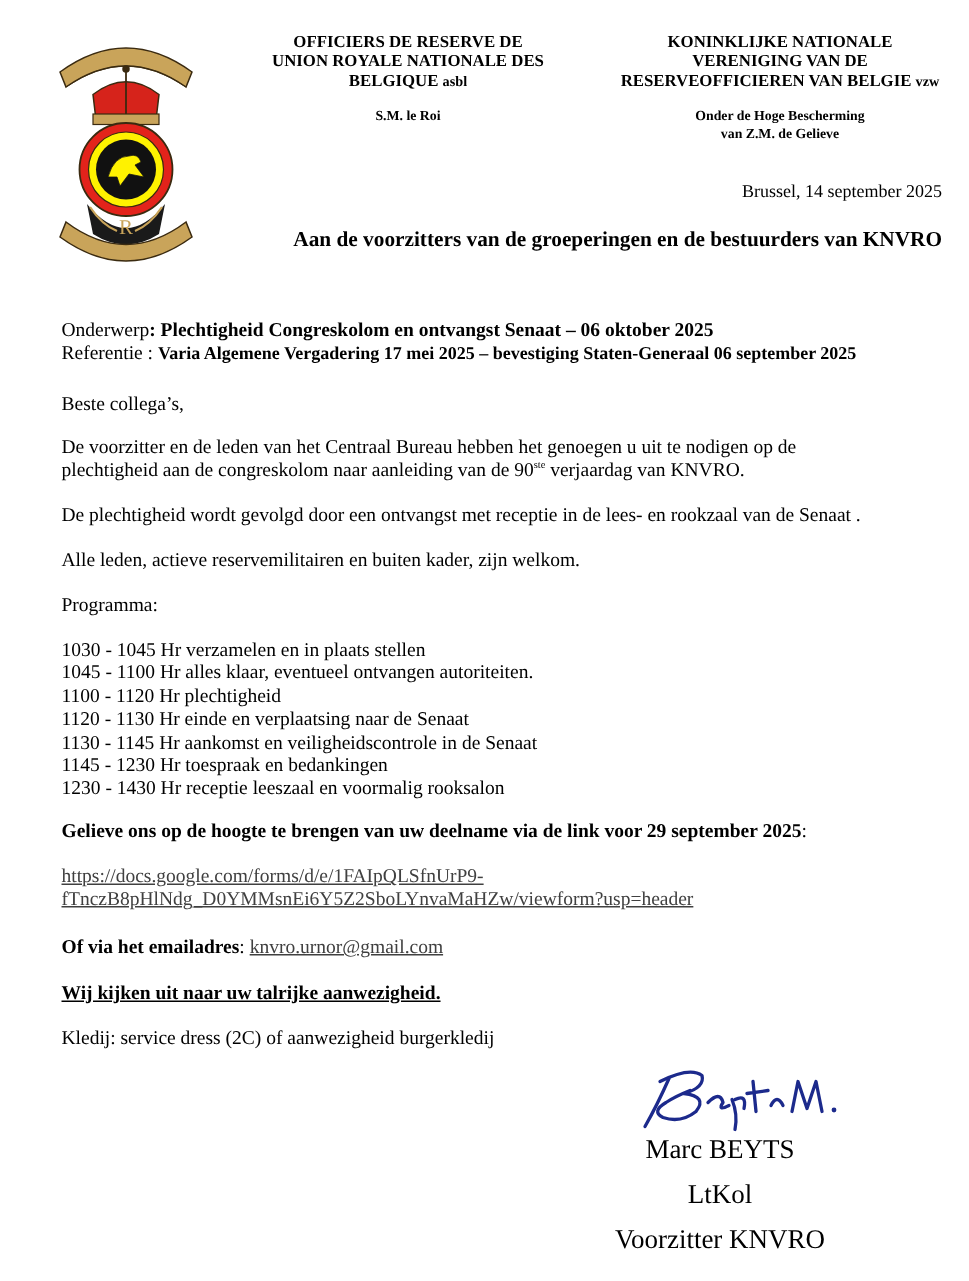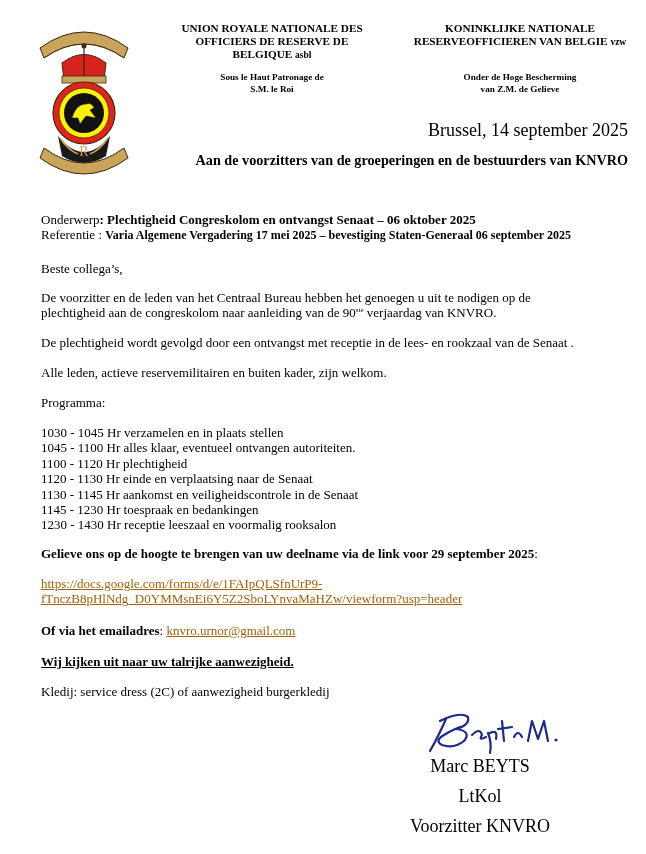--- a/index.html
+++ b/index.html
@@ -9,26 +9,26 @@
     }
     .abs { position: absolute; }
     .logo { left: 34px; top: 18px; width: 100px; height: 165px; }
     .hdr { font-weight: bold; text-align: center; font-size: 11.2px; line-height: 13px; }
     .hdr-fr { left: 172px; top: 22px; width: 200px; }
     .hdr-nl { left: 395px; top: 22px; width: 250px; }
     .hdr small { font-size: 9.5px; }
     .pat { font-weight: bold; text-align: center; font-size: 9.2px; line-height: 12px; }
     .pat-fr { left: 172px; top: 71px; width: 200px; }
     .pat-nl { left: 395px; top: 71px; width: 250px; }
-    .date { right: 18px; top: 120px; font-size: 18px; }
+    .date { right: 18px; top: 120px; font-size: 12px; }
     .addr { right: 18px; top: 152px; font-size: 14.2px; font-weight: bold; }
     .body { left: 41px; width: 580px; font-size: 13px; line-height: 15px; }
     .b { font-weight: bold; }
     .sm { font-size: 12px; }
-    a.link { color: #a16207; text-decoration: underline; }
+    a.link { color: #404040; text-decoration: underline; }
     .prog div { height: 15.4px; }
     sup { font-size: 7px; vertical-align: 5px; line-height: 0; }
     .sig { left: 420px; top: 707px; width: 150px; height: 48px; }
     .signame { left: 400px; width: 160px; text-align: center; font-size: 18px; }
     .u { text-decoration: underline; }
   </style>
 </head>
 <body>
 
 <svg class="abs logo" viewBox="0 0 100 165">
@@ -48,31 +48,31 @@
 
   <path d="M24 118 Q50 150 76 118 L72 138 Q50 152 28 138 Z" fill="#1a1a1a"></path>
   <path d="M26 120 Q34 132 44 136" fill="none" stroke="#c9a45a" stroke-width="1.5"></path>
   <path d="M74 120 Q66 132 56 136" fill="none" stroke="#c9a45a" stroke-width="1.5"></path>
   <text x="50" y="138" font-size="14" text-anchor="middle" fill="#c9a45a" font-family="Liberation Serif, serif">R</text>
 
   <path d="M6 140 Q50 172 94 140 L90 130 Q50 160 10 130 Z" fill="#c9a45a" stroke="#3a2a10" stroke-width="1"></path>
 </svg>
 
 <div class="abs hdr hdr-fr">
+  <div>OFFICIERS DE RESERVE DE</div>
   <div>UNION ROYALE NATIONALE DES</div>
-  <div>OFFICIERS DE RESERVE DE</div>
   <div><span>BELGIQUE</span> <small>asbl</small></div>
 </div>
 <div class="abs pat pat-fr">
-  <div>Sous le Haut Patronage de</div>
   <div>S.M. le Roi</div>
 </div>
 
 <div class="abs hdr hdr-nl">
   <div>KONINKLIJKE NATIONALE</div>
+  <div>VERENIGING VAN DE</div>
   <div><span>RESERVEOFFICIEREN VAN BELGIE</span> <small>vzw</small></div>
 </div>
 <div class="abs pat pat-nl">
   <div>Onder de Hoge Bescherming</div>
   <div>van Z.M. de Gelieve</div>
 </div>
 
 <div class="abs date">Brussel, 14 september 2025</div>
 <div class="abs addr">Aan de voorzitters van de groeperingen en de bestuurders van KNVRO</div>
 

